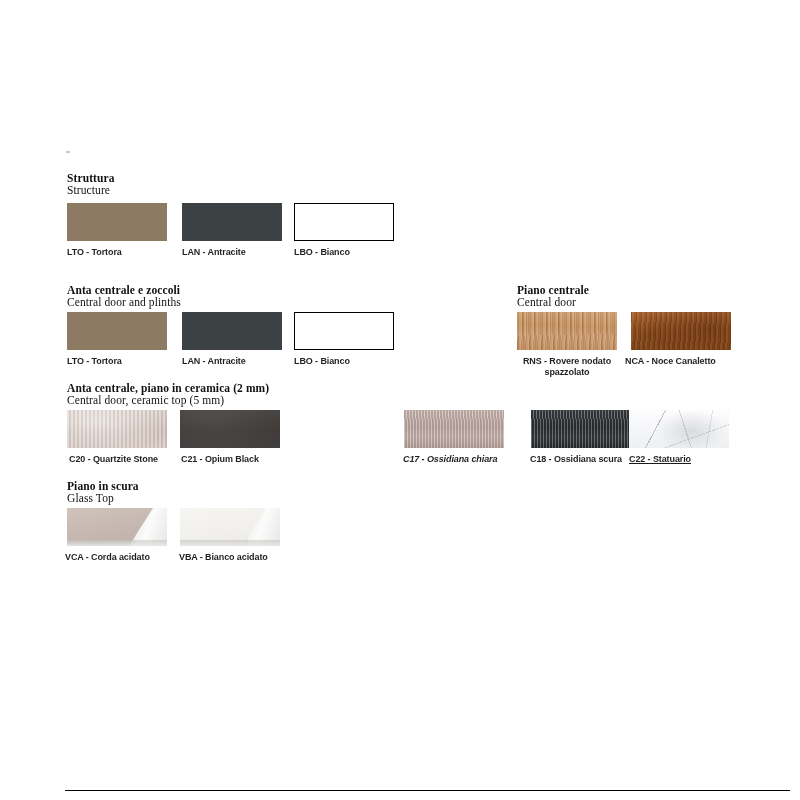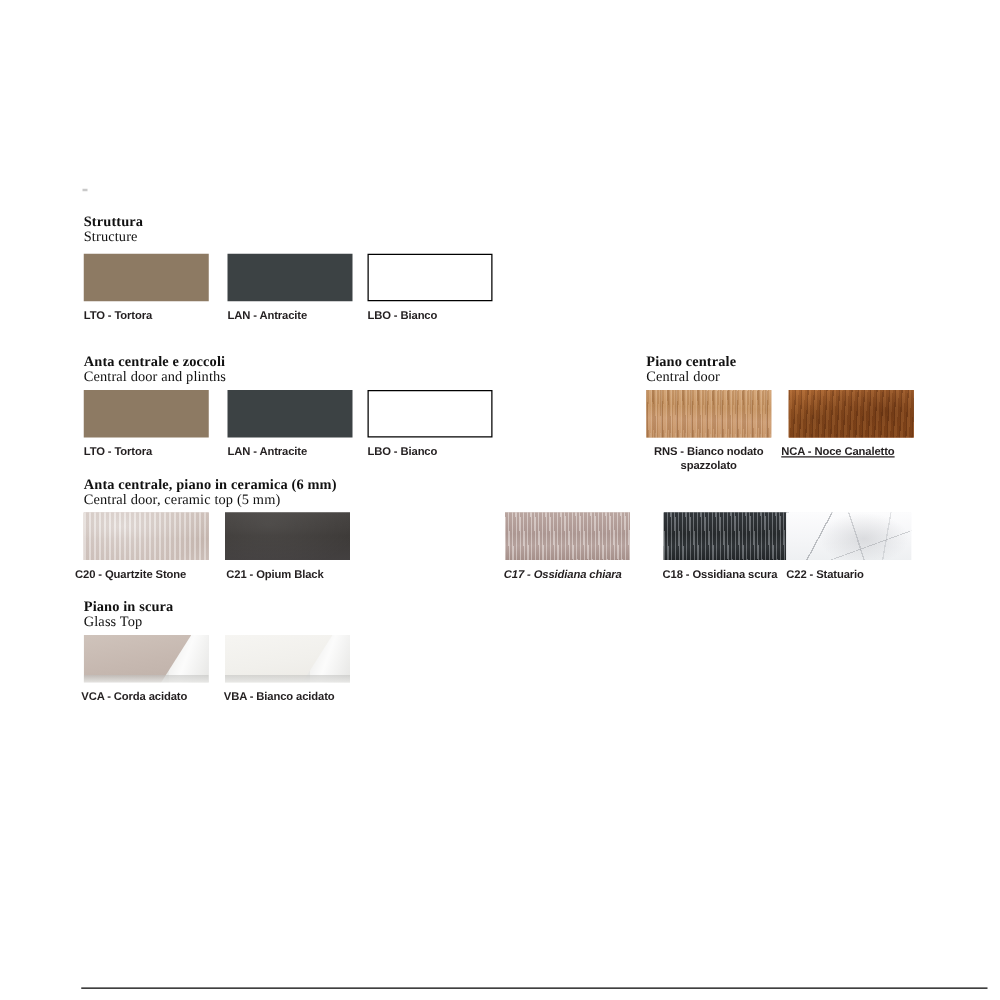--- a/index.html
+++ b/index.html
@@ -243,51 +243,51 @@
   </div>
 
   <div class="section" style="left:517px; top:284px;">
     <div class="head-it">Piano centrale</div>
     <div class="head-en">Central door</div>
   </div>
 
   <div class="row" style="left:517px; top:312px; width:230px; height:70px;">
     <div class="cell" style="left:0px;">
       <div class="swatch m-rns"></div>
-      <div class="caption wrap" style="margin-left:-6px;">RNS - Bianco nodato spazzolato</div>
+      <div class="caption wrap" style="margin-left:-6px;">RNS - Rovere nodato spazzolato</div>
     </div>
     <div class="cell" style="left:114px;">
       <div class="swatch m-nca"></div>
-      <div class="caption" style="margin-left:-6px;text-decoration:underline;">NCA - Noce Canaletto</div>
+      <div class="caption" style="margin-left:-6px;">NCA - Noce Canaletto</div>
     </div>
   </div>
 
   <div class="section" style="left:67px; top:382px;">
-    <div class="head-it">Anta centrale, piano in ceramica (6 mm)</div>
+    <div class="head-it">Anta centrale, piano in ceramica (2 mm)</div>
     <div class="head-en">Central door, ceramic top (5 mm)</div>
   </div>
 
   <div class="row" style="left:67px; top:410px; width:680px; height:60px;">
     <div class="cell" style="left:0px;">
       <div class="swatch m-c20"></div>
-      <div class="caption" style="margin-left:-7px;">C20 - Quartzite Stone</div>
+      <div class="caption" style="margin-left:-7px;text-align:center;">C20 - Quartzite Stone</div>
     </div>
     <div class="cell" style="left:113px;">
       <div class="swatch m-c21"></div>
       <div class="caption" style="margin-left:1px;">C21 - Opium Black</div>
     </div>
     <div class="cell" style="left:337px;">
       <div class="swatch m-c17"></div>
       <div class="caption" style="margin-left:-1px;font-style:italic;">C17 - Ossidiana chiara</div>
     </div>
     <div class="cell" style="left:450px;margin-left:14px;">
       <div class="swatch m-c18"></div>
       <div class="caption" style="margin-left:-1px;">C18 - Ossidiana scura</div>
     </div>
-    <div class="cell" style="left:562px;">
+    <div class="cell" style="left:562px;text-decoration:underline;">
       <div class="swatch m-c22"></div>
       <div class="caption" style="margin-left:0px;">C22 - Statuario</div>
     </div>
   </div>
 
   <div class="section" style="left:67px; top:480px;">
     <div class="head-it">Piano in scura</div>
     <div class="head-en">Glass Top</div>
   </div>
 

